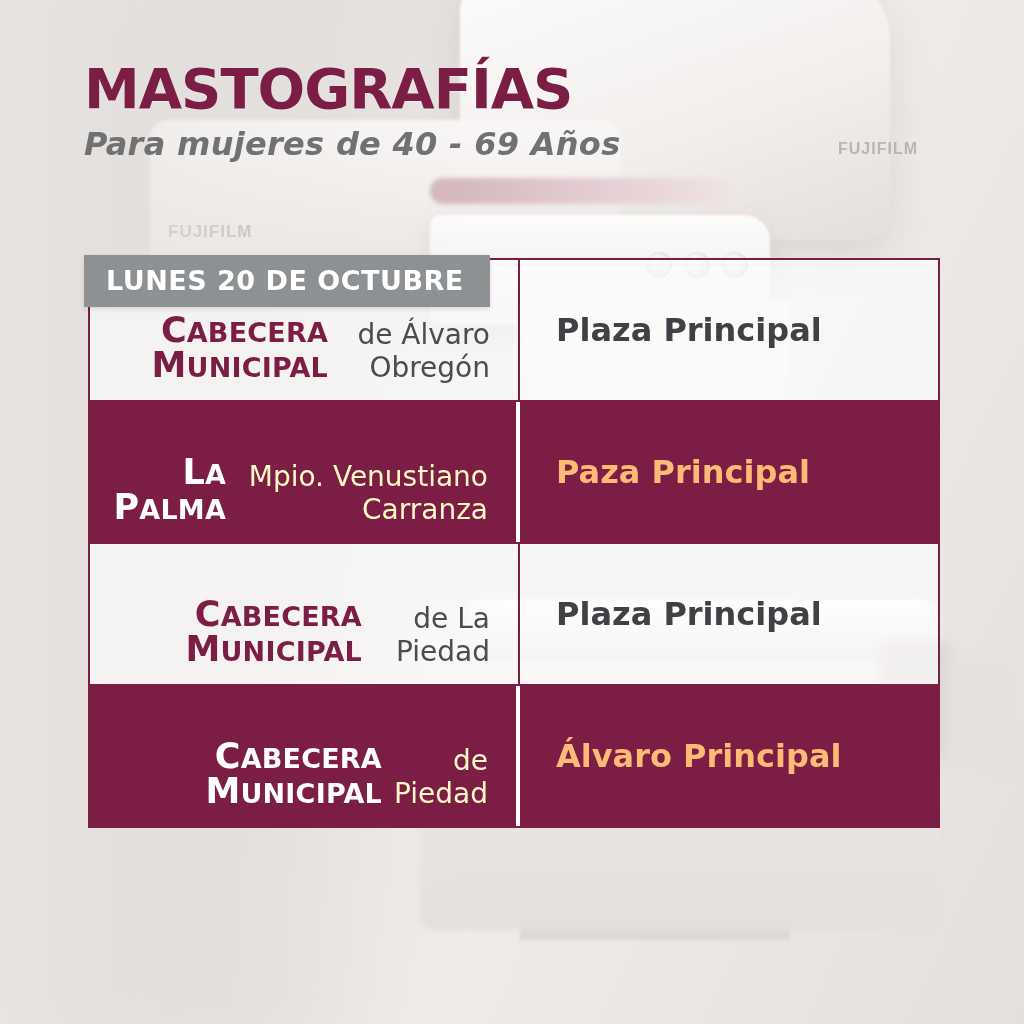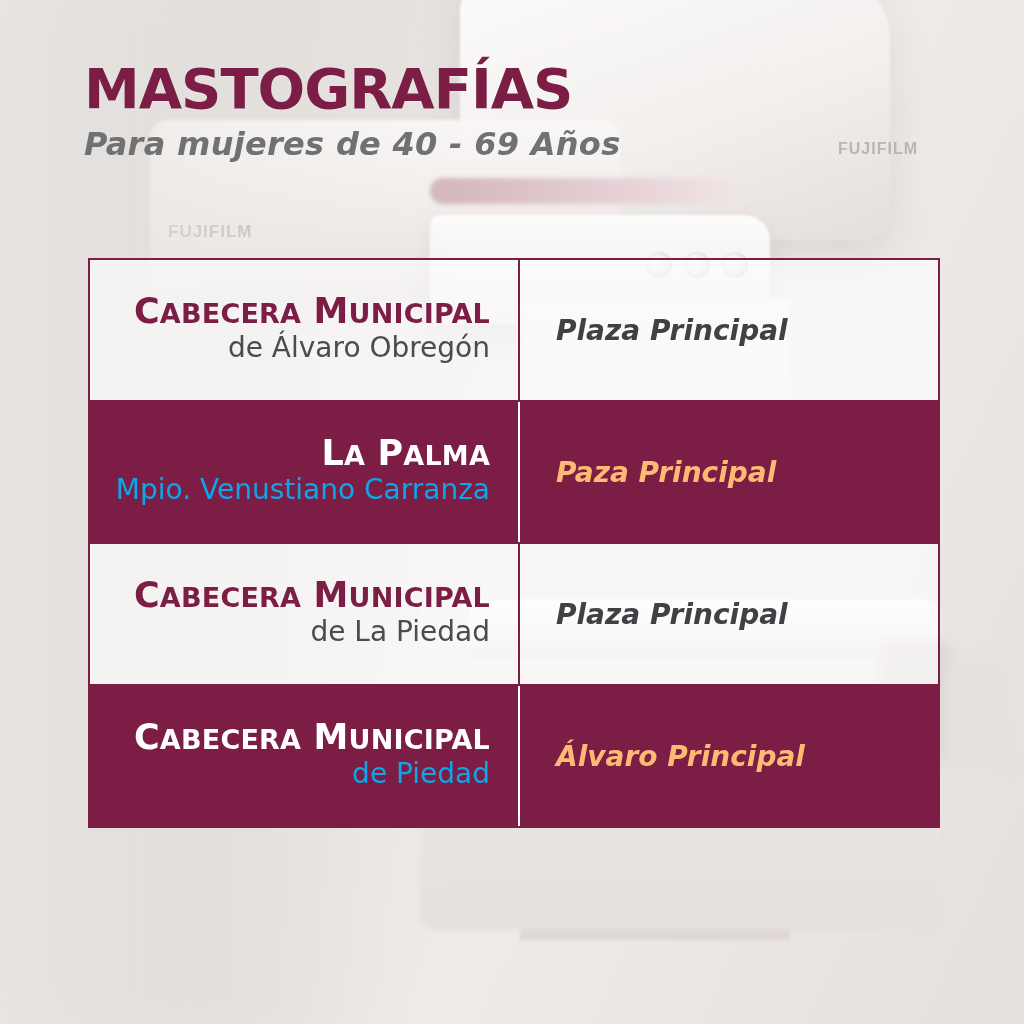--- a/index.html
+++ b/index.html
@@ -199,58 +199,56 @@
   .row:last-child { border-bottom: none; }
 
   .row.light { background: rgba(255,255,255,0.62); }
   .row.dark  { background: #7b1d44; }
 
   .cell-left {
     width: 430px;
     box-sizing: border-box;
     padding: 14px 28px 16px 18px;
     display: flex;
-    flex-direction: column;
     justify-content: center;
     align-items: flex-end;
     text-align: right;
     border-right: 2px solid #7b1d44;
   }
-  .row.dark .cell-left { border-right: 2px solid #ffffff; }
+  .row.dark .cell-left { border-right: 4px solid #ffffff; }
 
   .muni {
     font-family: "DejaVu Sans", sans-serif;
     font-weight: 900;
     font-size: 35px;
     line-height: 1.02;
     color: #7b1d44;
     letter-spacing: .2px;
   }
   .row.dark .muni { color: #ffffff; }
   .muni .sc { font-size: 27px; }
 
   .muni-sub {
     font-family: "DejaVu Sans", sans-serif;
     font-weight: 400;
     font-size: 28px;
     color: #4a4c4e;
     margin-top: 2px;
   }
-  .row.dark .muni-sub { color: #0ea5e9; }
+  .row.dark .muni-sub { color: #fef9c3; }
 
   .cell-right {
     flex: 1;
     display: flex;
     align-items: center;
     padding-left: 36px;
     font-family: "DejaVu Sans", sans-serif;
     font-weight: 700;
-    font-size: 28px;
+    font-size: 32px;
     color: #3f4144;
-    font-style: italic;
   }
   .row.dark .cell-right { color: #fdba74; }
 
   
   .table-top-line {
     position: absolute;
     left: 88px; top: 258px;
     width: 848px;
     height: 2px;
     background: #7b1d44;
@@ -323,20 +321,21 @@
     <div class="row dark">
       <div class="cell-left">
         <div class="muni">C<span class="sc">ABECERA</span> M<span class="sc">UNICIPAL</span></div>
         <div class="muni-sub">de Piedad</div>
       </div>
       <div class="cell-right">Álvaro Principal</div>
     </div>
 
   </div>
 
+  <div class="day-banner">LUNES 20 DE OCTUBRE</div>
 
   <div class="footer">
 
     
 
     
 
     
 
   </div>

